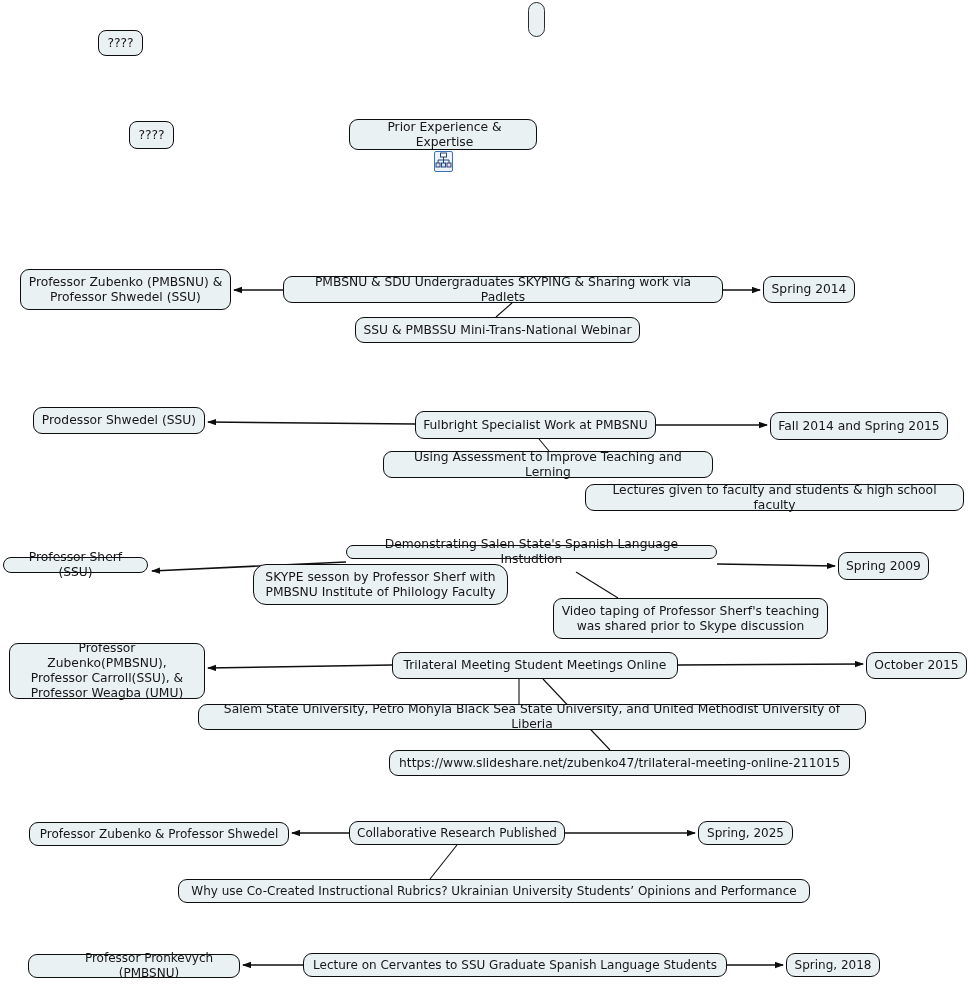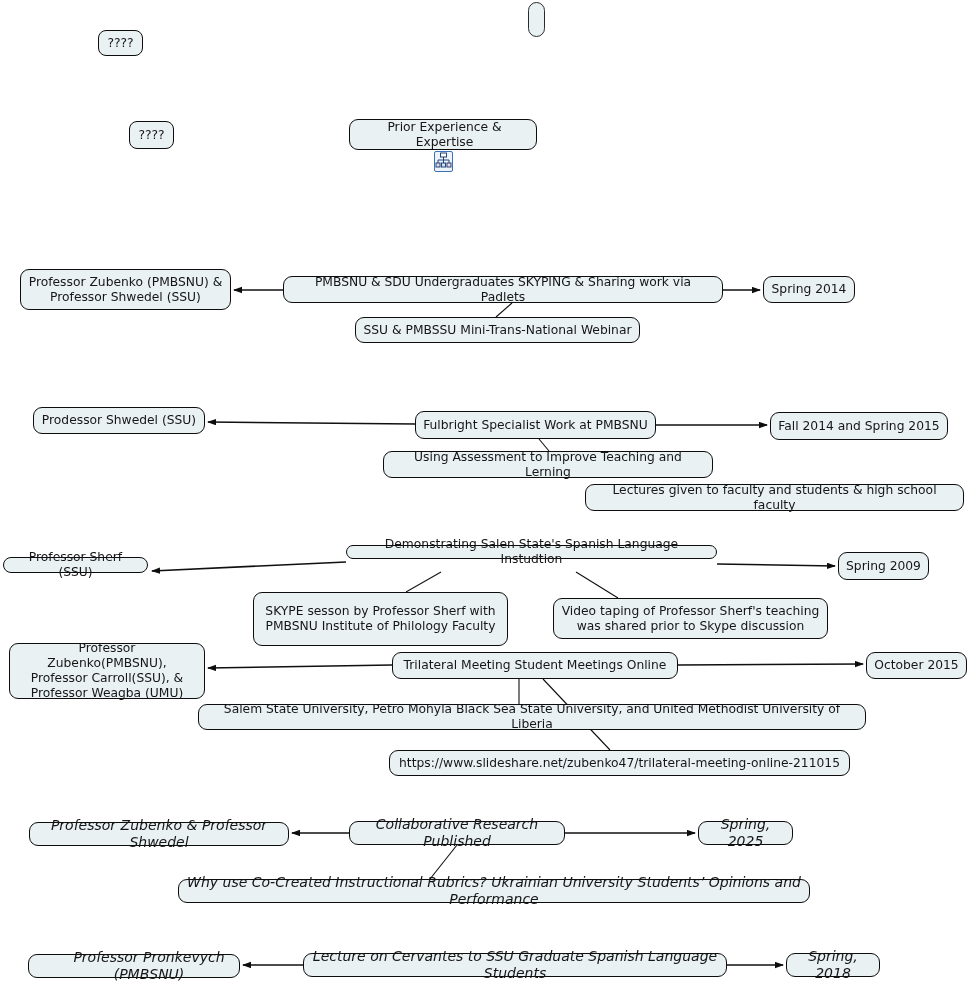--- a/index.html
+++ b/index.html
@@ -38,22 +38,21 @@
     justify-content: center;
     text-align: center;
     line-height: 1.22;
     color: #161616;
     font-size: 12.3px;
     padding: 2px 7px;
     white-space: pre-line;
     z-index: 3;
   }
   .node.small-type {
-    font-size: 14px;
-    font-style: italic;
+    font-size: 12px;
   }
   .node.blank {
     border-radius: 8px;
   }
   .pill {
     position: absolute;
     box-sizing: border-box;
     background: #eaf1f3;
     border: 1px solid #2b2b2b;
     border-radius: 9px;
@@ -130,21 +129,21 @@
       <div class="node" style="left: 763px; top: 276px; width: 92px; height: 27px;">Spring 2014</div>
       <div class="node" style="left: 355px; top: 317px; width: 285px; height: 26px;">SSU &amp; PMBSSU Mini-Trans-National Webinar</div>
       <div class="node" style="left: 33px; top: 407px; width: 172px; height: 27px;">Prodessor Shwedel (SSU)</div>
       <div class="node" style="left: 415px; top: 411px; width: 241px; height: 28px;">Fulbright Specialist Work at PMBSNU</div>
       <div class="node" style="left: 770px; top: 412px; width: 178px; height: 28px;">Fall 2014 and Spring 2015</div>
       <div class="node" style="left: 383px; top: 451px; width: 330px; height: 27px;">Using Assessment to Improve Teaching and Lerning</div>
       <div class="node" style="left: 585px; top: 484px; width: 379px; height: 27px;">Lectures given to faculty and students &amp; high school faculty</div>
       <div class="node" style="left: 3px; top: 557px; width: 145px; height: 16px;">Professor Sherf (SSU)</div>
       <div class="node" style="left: 346px; top: 545px; width: 371px; height: 14px;">Demonstrating Salen State's Spanish Language Instudtion</div>
       <div class="node" style="left: 838px; top: 552px; width: 91px; height: 28px;">Spring 2009</div>
-      <div class="node" style="left: 253px; top: 592px; width: 255px; height: 54px;">SKYPE sesson by Professor Sherf with
+      <div class="node" style="left: 253px; top: 564px; width: 255px; height: 41px; border-radius: 13px;">SKYPE sesson by Professor Sherf with
 PMBSNU Institute of Philology Faculty</div>
       <div class="node" style="left: 553px; top: 598px; width: 275px; height: 41px;">Video taping of Professor Sherf's teaching
 was shared prior to Skype discussion</div>
       <div class="node" style="left: 9px; top: 643px; width: 196px; height: 56px;">Professor Zubenko(PMBSNU),
 Professor  Carroll(SSU), &amp;
 Professor Weagba (UMU)</div>
       <div class="node" style="left: 392px; top: 652px; width: 286px; height: 27px;">Trilateral Meeting  Student Meetings Online</div>
       <div class="node" style="left: 866px; top: 652px; width: 101px; height: 27px;">October 2015</div>
       <div class="node" style="left: 198px; top: 704px; width: 668px; height: 26px;">Salem State University, Petro Mohyla Black Sea State University, and United Methodist University of Liberia</div>
       <div class="node" style="left: 389px; top: 750px; width: 461px; height: 26px;">https://www.slideshare.net/zubenko47/trilateral-meeting-online-211015</div>

